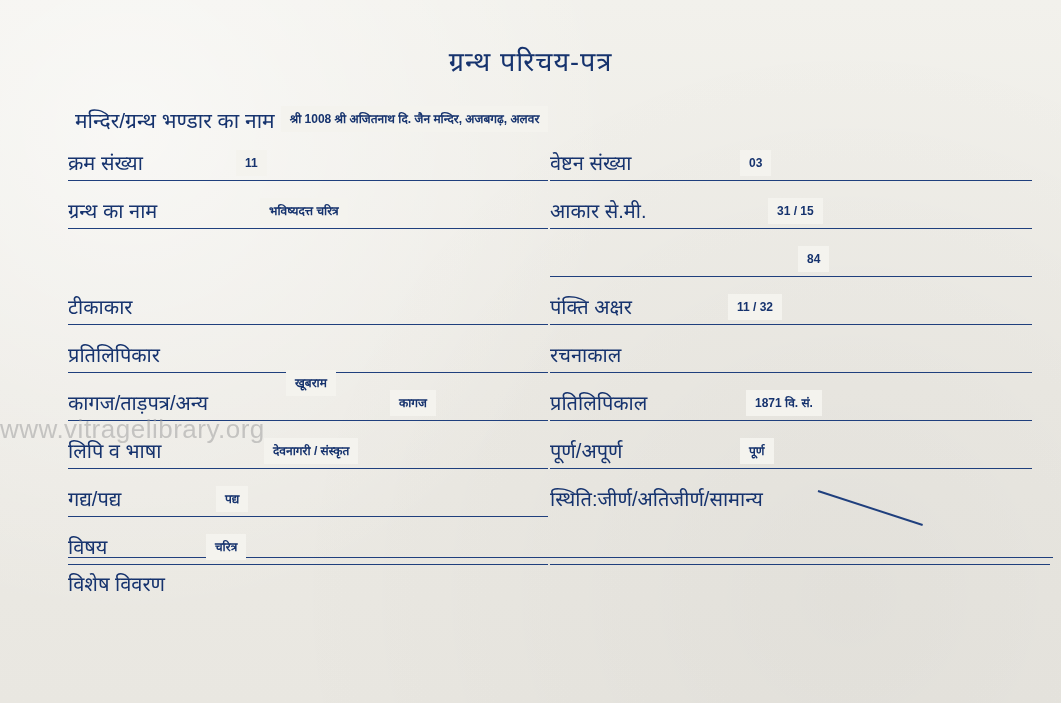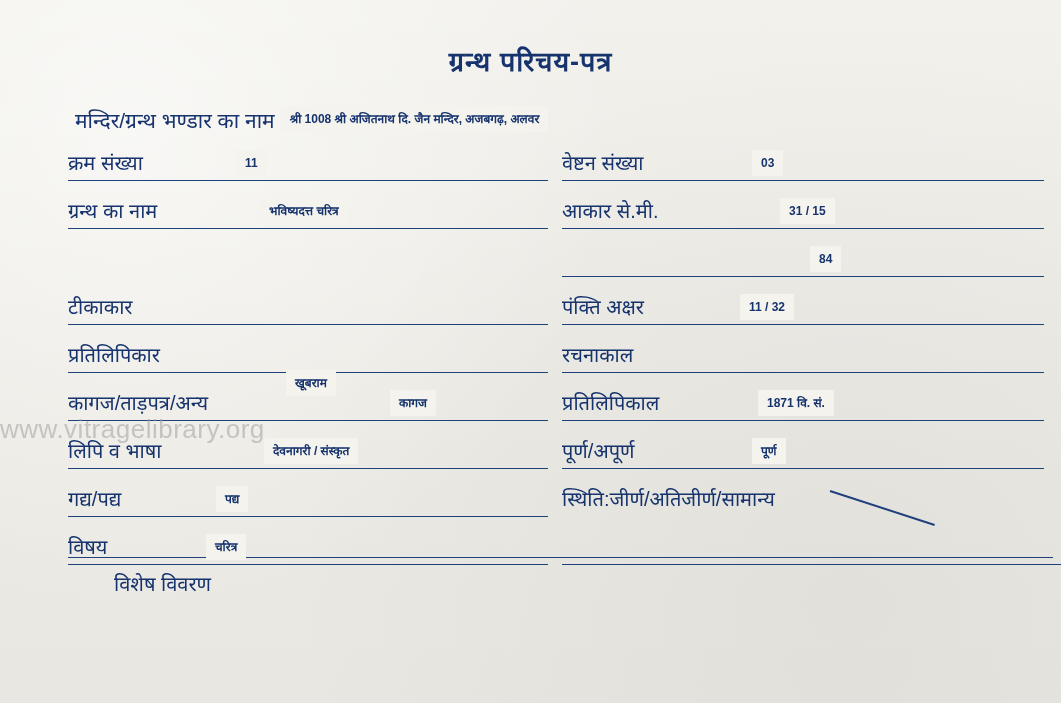--- a/index.html
+++ b/index.html
@@ -28,21 +28,21 @@
       radial-gradient(circle at 80% 85%, rgba(0,0,0,0.035), rgba(0,0,0,0) 55%);
     pointer-events: none;
   }
   .title {
     position: absolute;
     top: 42px;
     left: 0;
     width: 100%;
     text-align: center;
     font-size: 27px;
-    font-weight: bold;
+    font-weight: normal;
     letter-spacing: 1px;
     color: #16336e;
   }
   .temple-line {
     position: absolute;
     top: 106px;
     left: 68px;
     width: 980px;
     font-size: 21px;
     color: #16336e;
@@ -64,21 +64,21 @@
   }
   .cell {
     position: absolute;
     top: 0;
     height: 48px;
     display: flex;
     align-items: flex-start;
     white-space: nowrap;
   }
   .cell.left  { left: 0;   width: 480px; }
-  .cell.right { left: 482px; width: 500px; margin-left: 12px; }
+  .cell.right { left: 482px; width: 500px; }
   .cell .label {
     font-size: 20px;
     line-height: 26px;
     color: #16336e;
     padding-right: 8px;
     position: relative;
     z-index: 2;
     background: transparent;
   }
   .rule {
@@ -252,17 +252,17 @@
       </div>
       <div class="cell right">
         <div class="rule"></div>
       </div>
     </div>
 
   </div>
 
   <div class="final-row">
     <div class="rule" style="top:4px;"></div>
-    <span class="label" style="position:absolute; top:18px; left:0; font-size:20px; line-height:26px; color:#16336e;margin-left:46px;">विशेष विवरण</span>
+    <span class="label" style="position:absolute; top:18px; left:0; font-size:20px; line-height:26px; color:#16336e;">विशेष विवरण</span>
   </div>
 
   <div class="watermark">www.vitragelibrary.org</div>
 </div>
 
 </body></html>

